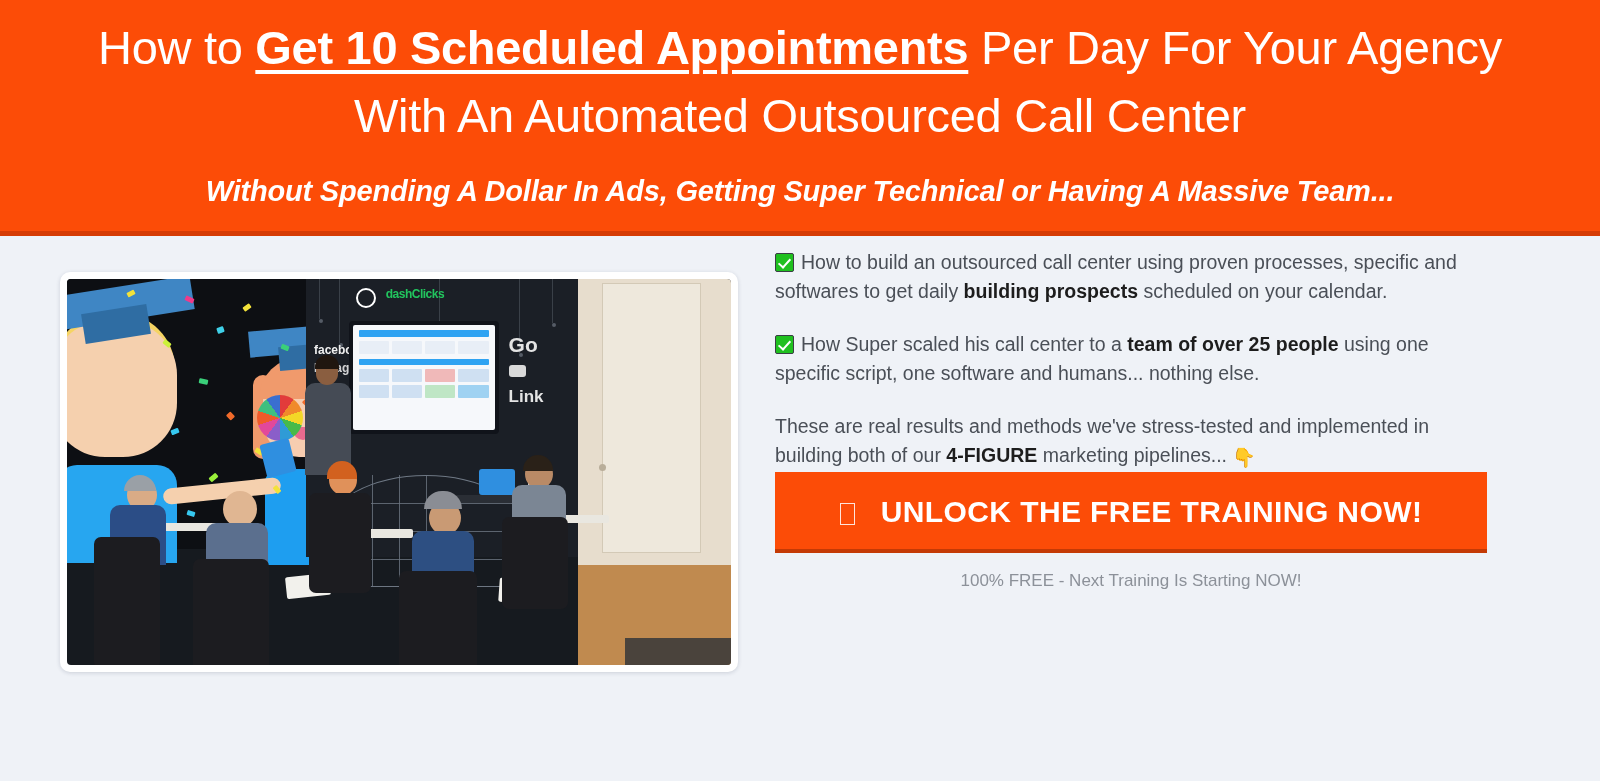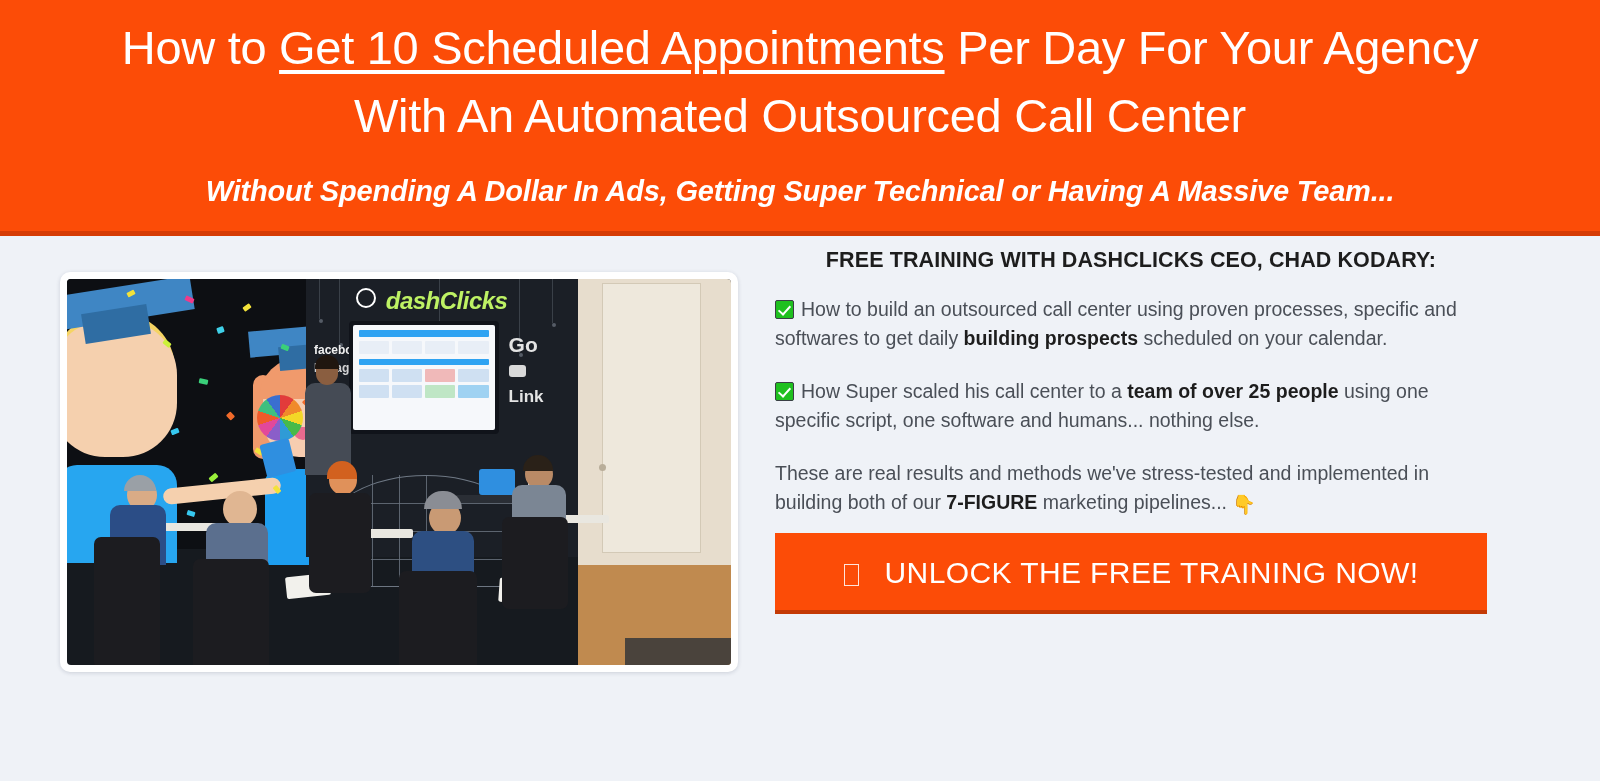--- a/index.html
+++ b/index.html
@@ -22,21 +22,21 @@
   .hero-headline {
     color: #ffffff;
     font-size: 47px;
     line-height: 68px;
     font-weight: 400;
     letter-spacing: -0.3px;
     max-width: 1420px;
     margin: 0 auto;
   }
   .hero-headline .hl {
-    font-weight: 400;
+    font-weight: 700;
     text-decoration: underline;
     text-decoration-thickness: 4px;
     text-underline-offset: 6px;
   }
   .hero-sub {
     color: #ffffff;
     font-size: 29px;
     font-weight: 700;
     font-style: italic;
     line-height: 38px;
@@ -116,23 +116,22 @@
 
   
   .techwall {
     position: absolute; left: 36%; top: 0; width: 41%; height: 72%;
     background: #1b1f26;
   }
   .wirestring { position: absolute; width: 1px; background: #3a4048; top: 0; }
   .wiredot { position: absolute; width: 4px; height: 4px; border-radius: 50%; background: #555c66; }
   .dc-logo {
     position: absolute; left: 48%; top: 8px;
-    color: #bef264; font-size: 24px; font-weight: 700; letter-spacing: -.5px;
+    color: #22c55e; font-size: 12px; font-weight: 700; letter-spacing: -.5px;
     white-space: nowrap;
-    font-style: italic;
   }
   .dc-mark {
     position: absolute; left: 43.5%; top: 9px; width: 20px; height: 20px;
     border: 2px solid #fff; border-radius: 50%;
   }
   .walltext { position: absolute; color: #f0f0f0; font-weight: 700; }
   
   .tv {
     position: absolute; left: 42.5%; top: 42px; width: 22.5%; height: 113px;
     background: #10131a; border-radius: 4px; padding: 4px;
@@ -209,24 +208,23 @@
   .hand { font-size: 19px; vertical-align: -2px; }
   .cta {
     display: block;
     width: 712px;
     background: #fc4c07;
     border: none;
     border-bottom: 4px solid #c43a05;
     color: #ffffff;
     font-family: "Liberation Sans", sans-serif;
     font-size: 30px;
-    font-weight: 400;
+    font-weight: 700;
     letter-spacing: .4px;
     padding: 23px 0 20px;
-    margin-top: 14px;
     cursor: pointer;
     text-align: center;
   }
   .cta .tofu {
     display: inline-block;
     width: 15px; height: 22px;
     border: 1.5px solid rgba(255,255,255,.85);
     vertical-align: -3px;
     margin-right: 26px;
   }
@@ -384,33 +382,33 @@
       <div class="paper" style="left:65%;top:300px;width:40px;height:24px;transform:rotate(4deg)"></div>
 
       <div class="head" style="left:69%;top:180px;width:28px;height:30px;background:#b98a66"></div>
       <div style="position:absolute;left:68.7%;top:176px;width:30px;height:16px;background:#2a2118;border-radius:15px 15px 0 0"></div>
       <div class="torso" style="left:67%;top:206px;width:54px;height:56px;background:#7b8694"></div>
       <div class="chair" style="left:65.5%;top:238px;width:66px;height:92px"></div>
     </div>
   </figure>
 
   <section class="copy">
-    <h2 class="copy-title">FREE TRAINING WITH DASHCLICKS CEO, CHAD KODARY:</h2>
 
 
     <p class="bullet">
       <span class="chk"></span><span>How to build an outsourced call center using proven processes, specific and softwares to get daily </span><b>building prospects</b><span> scheduled on your calendar.</span>
     </p>
 
     <p class="bullet">
       <span class="chk"></span><span>How Super scaled his call center to a </span><b>team of over 25 people</b><span> using one specific script, one software and humans... nothing else.</span>
     </p>
 
     <p class="bullet" style="margin-bottom:0">
-      <span>These are real results and methods we've stress-tested and implemented in building both of our </span><b>7-FIGURE</b><span> marketing pipelines... </span><span class="hand">👇</span>
+      <span>These are real results and methods we've stress-tested and implemented in building both of our </span><b>4-FIGURE</b><span> marketing pipelines... </span><span class="hand">👇</span>
     </p>
 
     <button class="cta">
       <span class="tofu"></span><span>UNLOCK THE FREE TRAINING NOW!</span>
     </button>
 
+    <p class="cta-note">100% FREE - Next Training Is Starting NOW!</p>
   </section>
 </main>
 
 </body></html>

